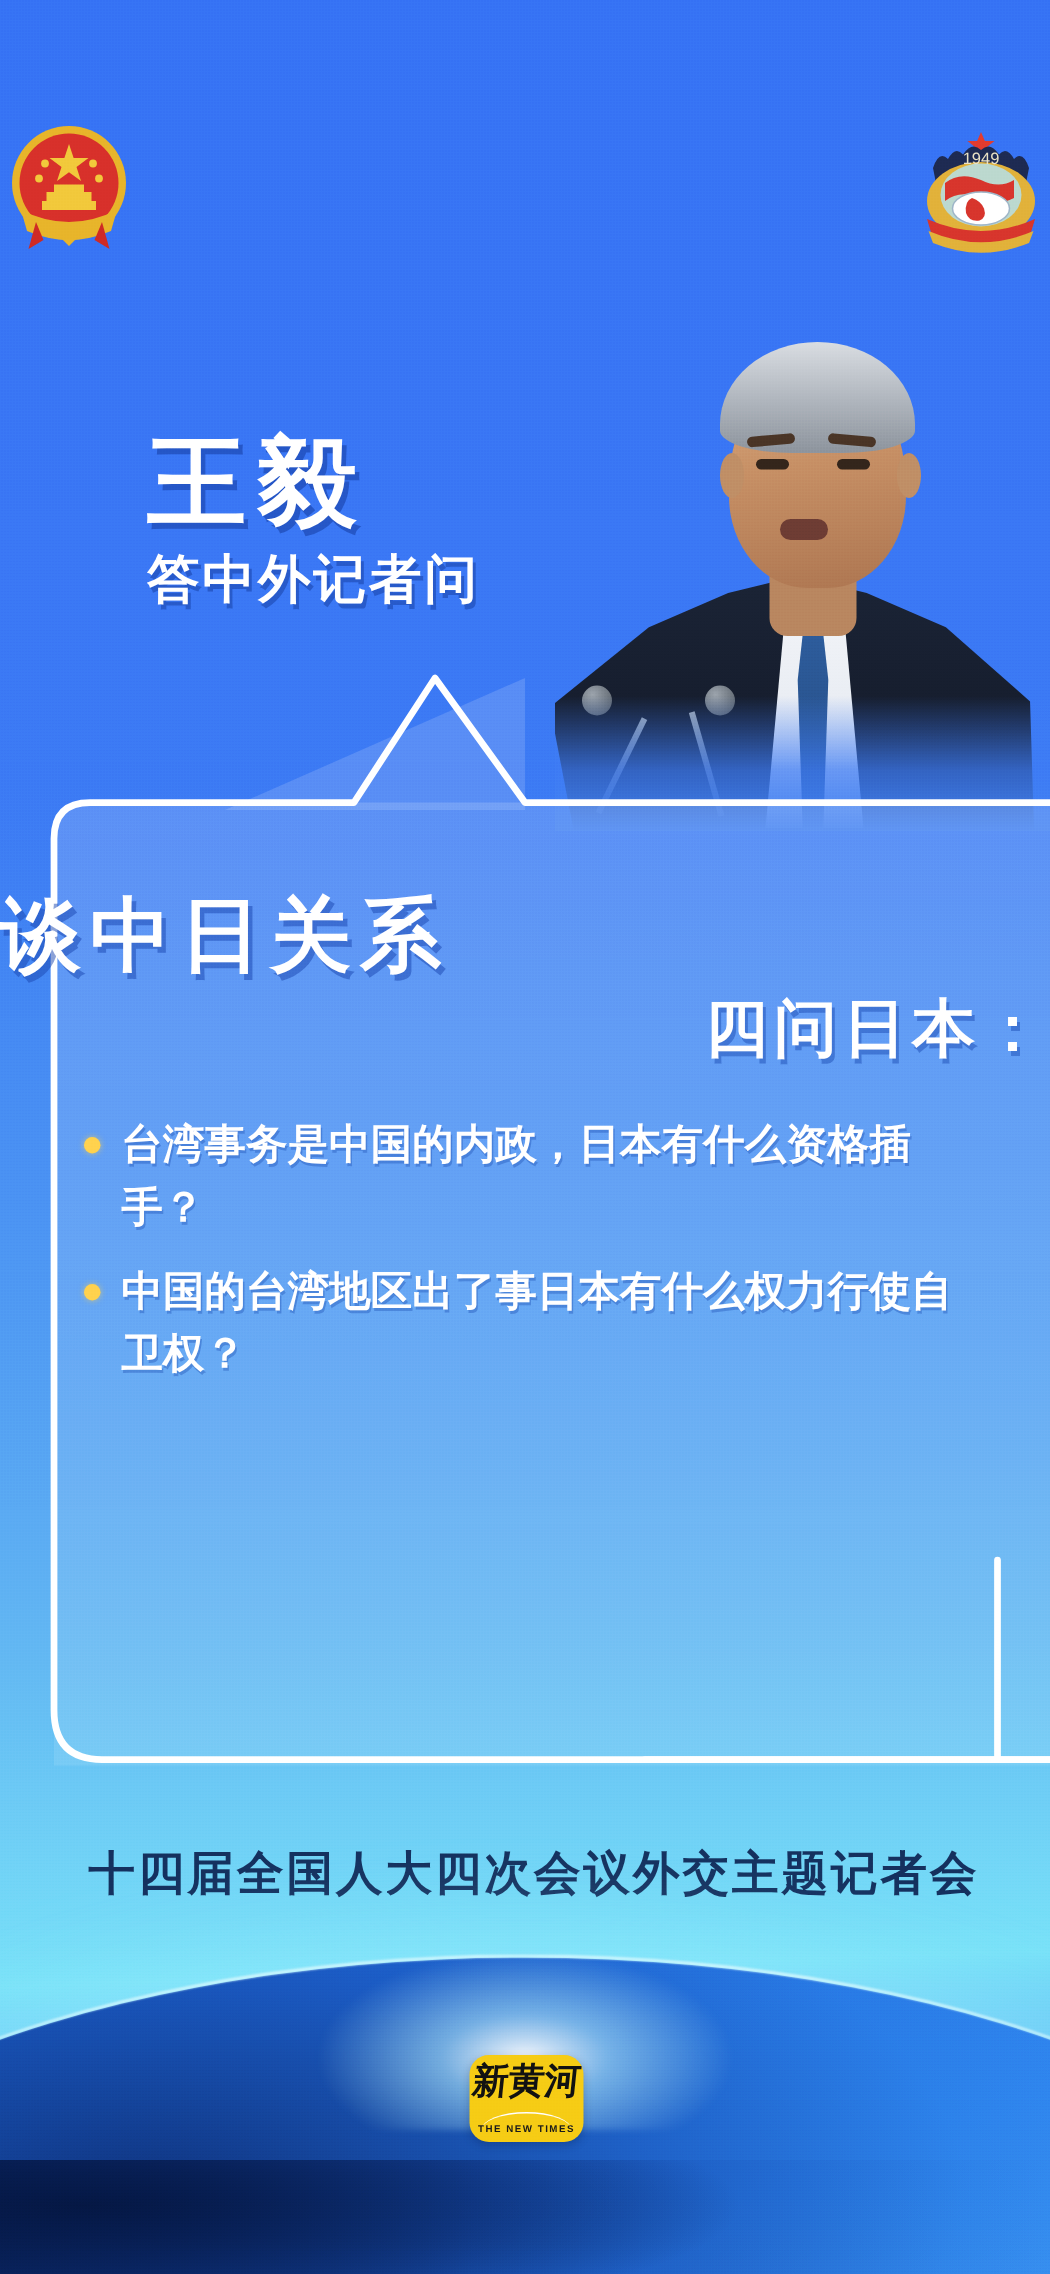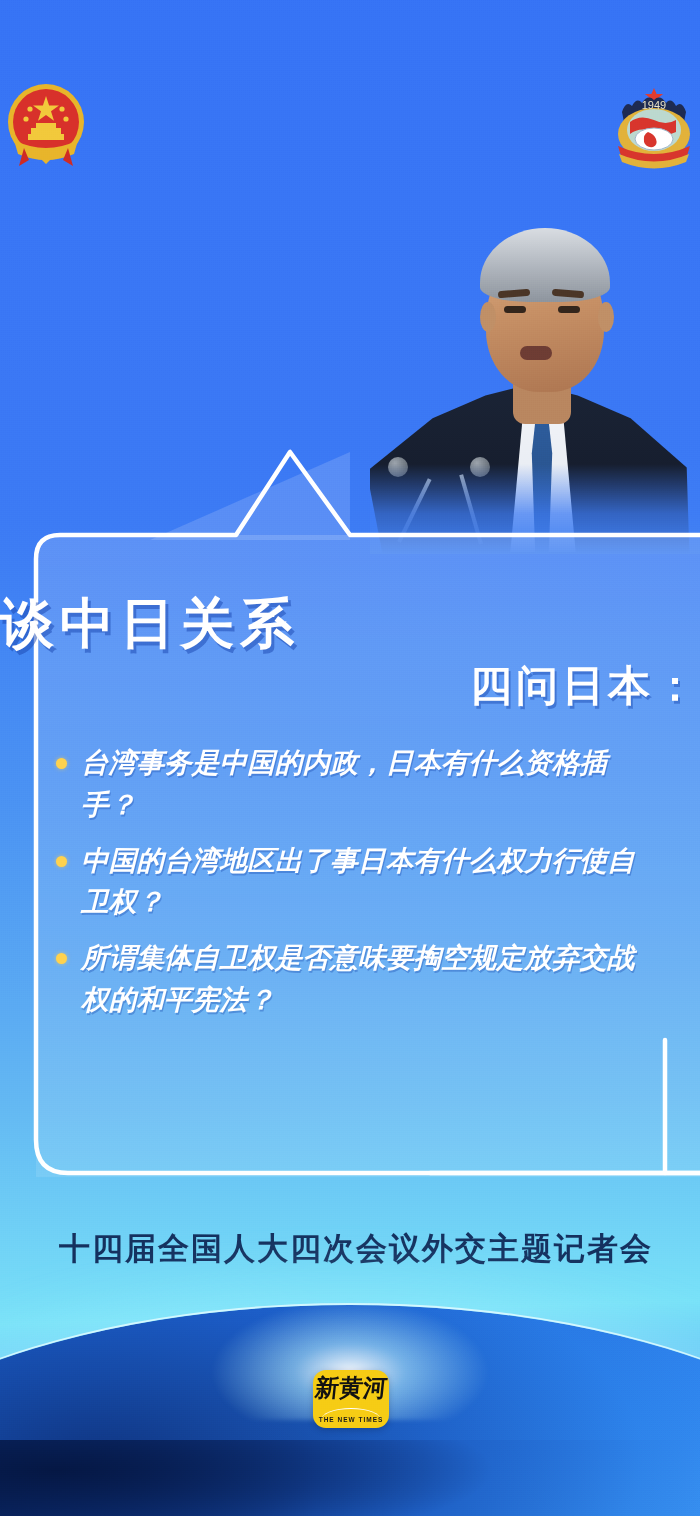--- a/index.html
+++ b/index.html
@@ -106,21 +106,20 @@
   .bullets{position:absolute;left:56px;top:742px;width:600px;}
   .bullet{display:flex;align-items:flex-start;margin-bottom:14px;}
   .dot{
     flex:0 0 auto;width:11px;height:11px;border-radius:50%;background:#ffd24d;
     margin-top:16px;margin-right:14px;box-shadow:0 0 4px rgba(255,210,77,.6);
   }
   .btext{
     font-size:27.5px;line-height:1.52;color:#ffffff;font-weight:700;letter-spacing:.2px;
     text-shadow:1px 2px 0 rgba(30,80,180,.38);
     font-family:"Liberation Serif","DejaVu Serif",serif;
-    font-style:italic;
   }
 
   
   .caption{
     position:absolute;left:0;top:1228px;width:700px;text-align:center;
     font-size:31px;font-weight:700;color:#14305e;letter-spacing:2px;padding-left:12px;
   }
 
   
   .earth{
@@ -222,20 +221,24 @@
         <ellipse cx="46" cy="61" rx="19" ry="11" fill="#ffffff"></ellipse>
         <ellipse cx="46" cy="61" rx="19" ry="11" fill="none" stroke="#9fb6c9" stroke-width="1"></ellipse>
         <path d="M40 54 q6 2 8 7 q2 6 -3 8 q-7 1 -9-5 q-1-8 4-10z" fill="#d8352c"></path>
         <text x="46" y="31" font-size="11" fill="#e9e2c5" text-anchor="middle" font-family="Liberation Sans, sans-serif">1949</text>
         <path d="M10 68 q36 16 72 0 l-3 10 q-33 14 -66 0z" fill="#d8352c"></path>
         <path d="M11 76 q35 15 70 0 l-3 8 q-32 13 -64 0z" fill="#e2b23a"></path>
       </svg>
     </div>
   </div>
 
+  <div class="name-block">
+    <div class="name-main">王毅</div>
+    <div class="name-sub">答中外记者问</div>
+  </div>
 
   <div class="bubble-tailfill"></div>
   <div class="bubble-fill"></div>
   <svg class="bubble-svg">
     <path d="M 700 95 L 350 95 L 290 12 L 236 95 L 60 95 Q 36 95 36 119 L 36 700 Q 36 733 68 733 L 396 733 L 700 733" fill="none" stroke="#ffffff" stroke-width="4.5" stroke-linejoin="round" stroke-linecap="round" transform="translate(0,0)"></path>
     <path d="M 700 733 L 430 733" fill="none" stroke="#ffffff" stroke-width="4.5" stroke-linecap="round"></path>
     <path d="M 665 733 Q 665 733 665 712 L 665 600" fill="none" stroke="#ffffff" stroke-width="4.5" stroke-linecap="round"></path>
   </svg>
 
   <div class="h-main">谈中日关系</div>
@@ -243,24 +246,20 @@
 
   <div class="bullets">
     <div class="bullet">
       <span class="dot"></span>
       <span class="btext">台湾事务是中国的内政，日本有什么资格插手？</span>
     </div>
     <div class="bullet">
       <span class="dot"></span>
       <span class="btext">中国的台湾地区出了事日本有什么权力行使自卫权？</span>
     </div>
-    <div class="bullet">
-      <span class="dot"></span>
-      <span class="btext">所谓集体自卫权是否意味要掏空规定放弃交战权的和平宪法？</span>
-    </div>
   </div>
 
   <div class="caption">十四届全国人大四次会议外交主题记者会</div>
 
   <div class="earth"></div>
   <div class="earth-rim"></div>
   <div class="earth-glow"></div>
   <div class="bottom-dark"></div>
 
   <div class="logo">

